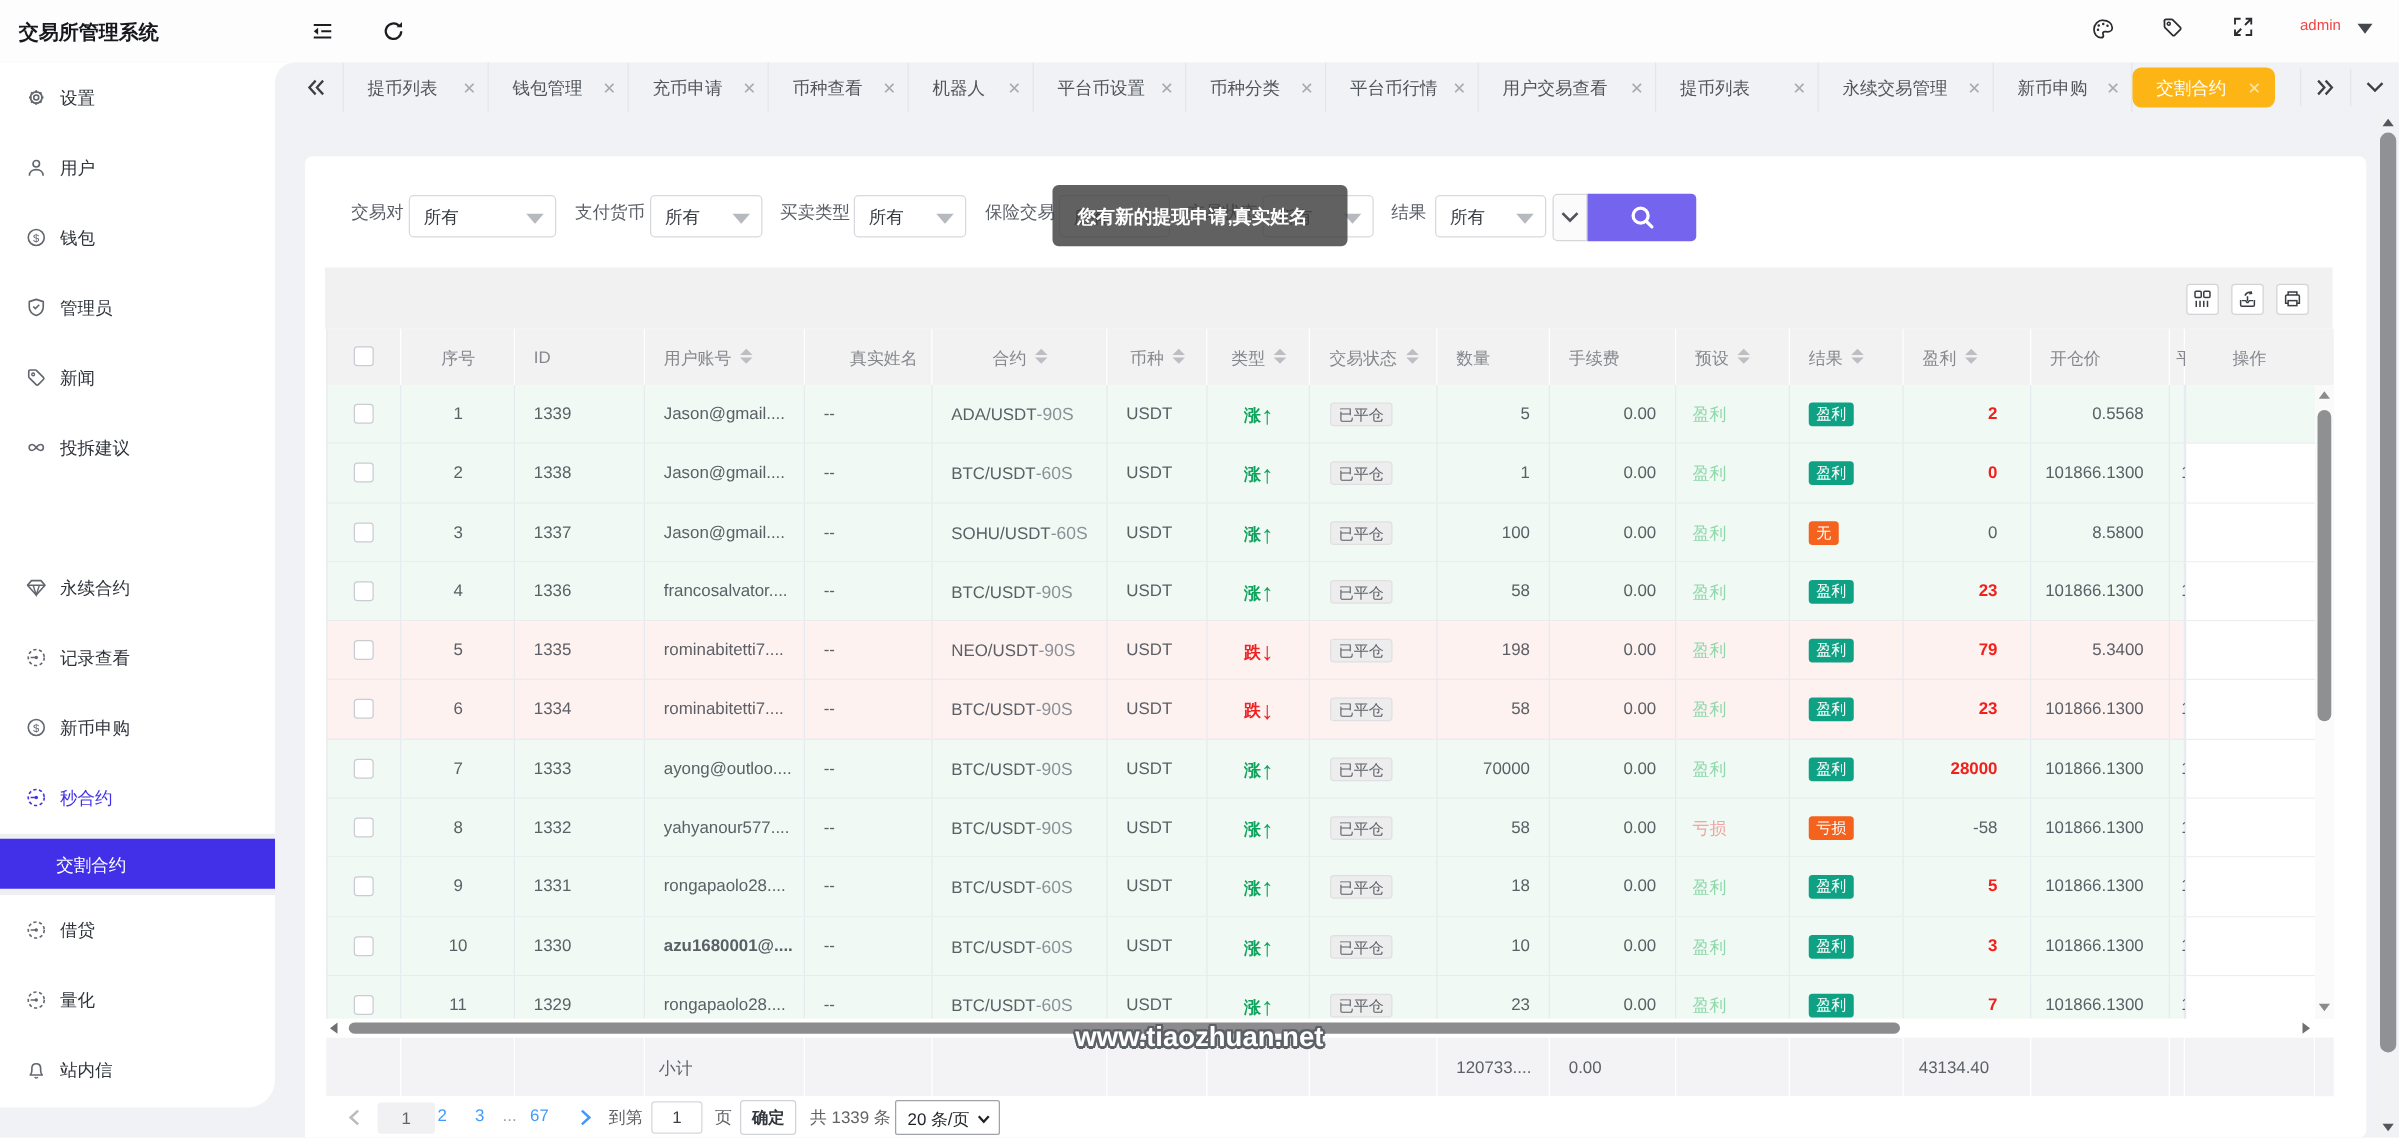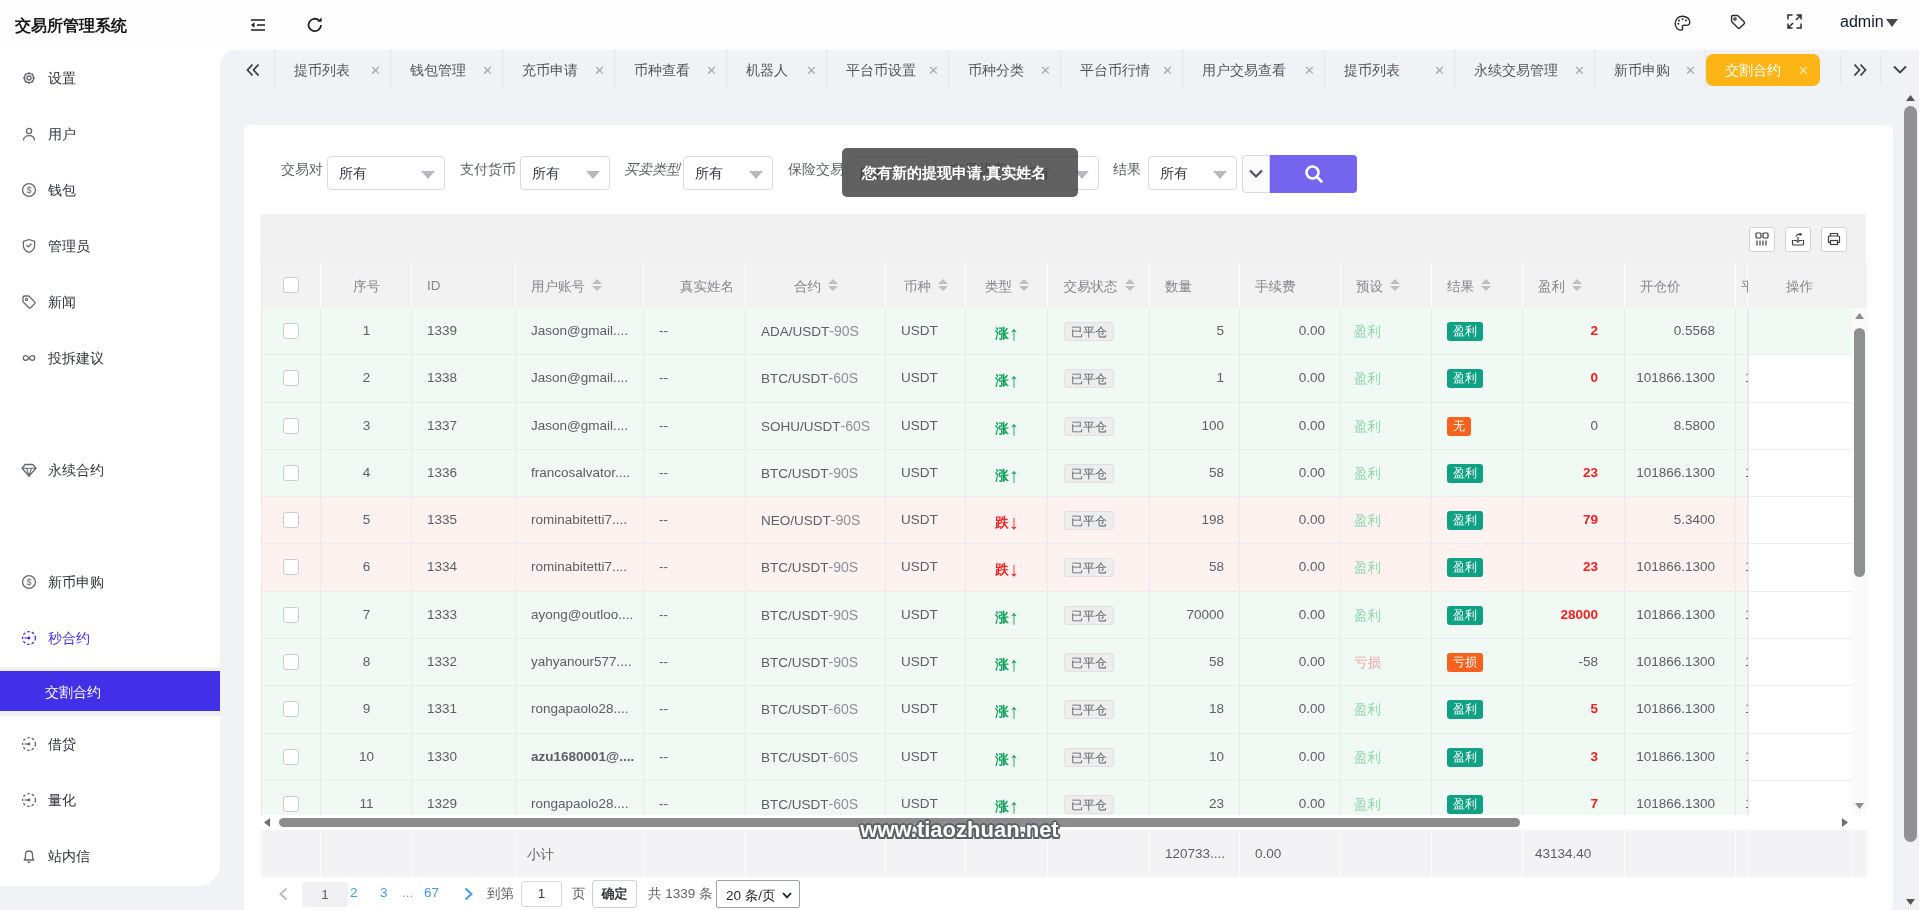--- a/index.html
+++ b/index.html
@@ -111,21 +111,21 @@
         <circle cx="5.4" cy="9.8" r="1" fill="#2a2c31"></circle>
       </svg>
 <svg class="" style="position:absolute;left:1729px;top:13px;" width="18" height="18" viewBox="0 0 18 18" fill="none">
         <path d="M2.5 3.8c0-.7.6-1.3 1.3-1.3h4.4c.4 0 .7.1 1 .4l6 6c.5.5.5 1.3 0 1.8l-4.4 4.4c-.5.5-1.3.5-1.8 0l-6-6a1.4 1.4 0 0 1-.4-1V3.8z" stroke="#2a2c31" stroke-width="1.4"></path>
         <circle cx="6" cy="6" r="1.2" stroke="#2a2c31" stroke-width="1.2"></circle>
       </svg>
 <svg class="" style="position:absolute;left:1786px;top:13px;" width="17" height="17" viewBox="0 0 17 17" fill="none">
         <path d="M10.5 2h4.5v4.5M15 2l-5 5M6.5 15H2v-4.5M2 15l5-5" stroke="#2a2c31" stroke-width="1.5"></path>
         <path d="M2 6.5V2h4.5M15 10.5V15h-4.5" stroke="#2a2c31" stroke-width="1.5"></path>
       </svg>
-<div style="position:absolute;left:1840px;top:13px;font-size:16px;color:#0f172a;">admin</div>
+<div style="position:absolute;left:1840px;top:13px;font-size:12px;color:#ef4444;">admin</div>
 <div style="position:absolute;left:1886px;top:19px;width:0;height:0;border-left:6px solid transparent;border-right:6px solid transparent;border-top:8px solid #44474c;"></div>
 </div>
 <div style="position:absolute;left:220px;top:50px;width:20px;height:20px;background:#fff;"></div>
 <div id="contentbg"></div>
 <div id="sidebar">
 <div class="mitem" style="top:0px;">
         <div class="mico">
           <svg class="" style="" width="16" height="16" viewBox="0 0 16 16" fill="none">
             <circle cx="8" cy="8" r="2" stroke="#62666d" stroke-width="1.3"></circle>
             <circle cx="8" cy="8" r="4.6" stroke="#62666d" stroke-width="1.4"></circle>
@@ -179,20 +179,30 @@
         <div class="mtxt" style="color:#2e323a;">投拆建议</div>
       </div>
 <div class="mitem" style="top:392px;">
         <div class="mico">
           <svg class="" style="" width="16" height="16" viewBox="0 0 16 16" fill="none">
             <path d="M4.2 2.5h7.6L15 6.2 8 14 1 6.2 4.2 2.5z" stroke="#62666d" stroke-width="1.3" stroke-linejoin="round"></path>
             <path d="M1 6.2h14M5.5 6.2L8 14l2.5-7.8" stroke="#62666d" stroke-width="1.1"></path>
           </svg>
         </div>
         <div class="mtxt" style="color:#2e323a;">永续合约</div>
+      </div>
+<div class="mitem" style="top:448px;">
+        <div class="mico">
+          <svg class="" style="" width="16" height="16" viewBox="0 0 16 16" fill="none">
+            <circle cx="8" cy="8" r="6.4" stroke="#62666d" stroke-width="1.3" stroke-dasharray="2.6 2"></circle>
+            <circle cx="8" cy="8" r="1.4" fill="#62666d"></circle>
+            <path d="M8 8H3.5" stroke="#62666d" stroke-width="1.2"></path>
+          </svg>
+        </div>
+        <div class="mtxt" style="color:#2e323a;">记录查看</div>
       </div>
 <div class="mitem" style="top:504px;">
         <div class="mico">
           <svg class="" style="" width="16" height="16" viewBox="0 0 16 16" fill="none">
             <circle cx="8" cy="8" r="6.4" stroke="#62666d" stroke-width="1.3"></circle>
             <text x="8" y="11.4" font-size="9" font-family="Liberation Sans" fill="#62666d" text-anchor="middle">$</text>
           </svg>
         </div>
         <div class="mtxt" style="color:#2e323a;">新币申购</div>
       </div>
@@ -307,21 +317,21 @@
 <div class="flabel" style="left:37px;">交易对</div>
 <div class="fsel" style="left:83px;width:118px;">
         <span class="v">所有</span>
         <span class="c"></span>
       </div>
 <div class="flabel" style="left:216px;">支付货币</div>
 <div class="fsel" style="left:276px;width:90px;">
         <span class="v">所有</span>
         <span class="c"></span>
       </div>
-<div class="flabel" style="left:380px;font-style:italic;">买卖类型</div>
+<div class="flabel" style="left:380px;">买卖类型</div>
 <div class="fsel" style="left:439px;width:90px;">
         <span class="v">所有</span>
         <span class="c"></span>
       </div>
 <div class="flabel" style="left:544px;">保险交易</div>
 <div class="fsel" style="left:603px;width:89px;">
         <span class="v">所有</span>
         <span class="c"></span>
       </div>
 <div class="flabel" style="left:706px;">交易状态</div>

